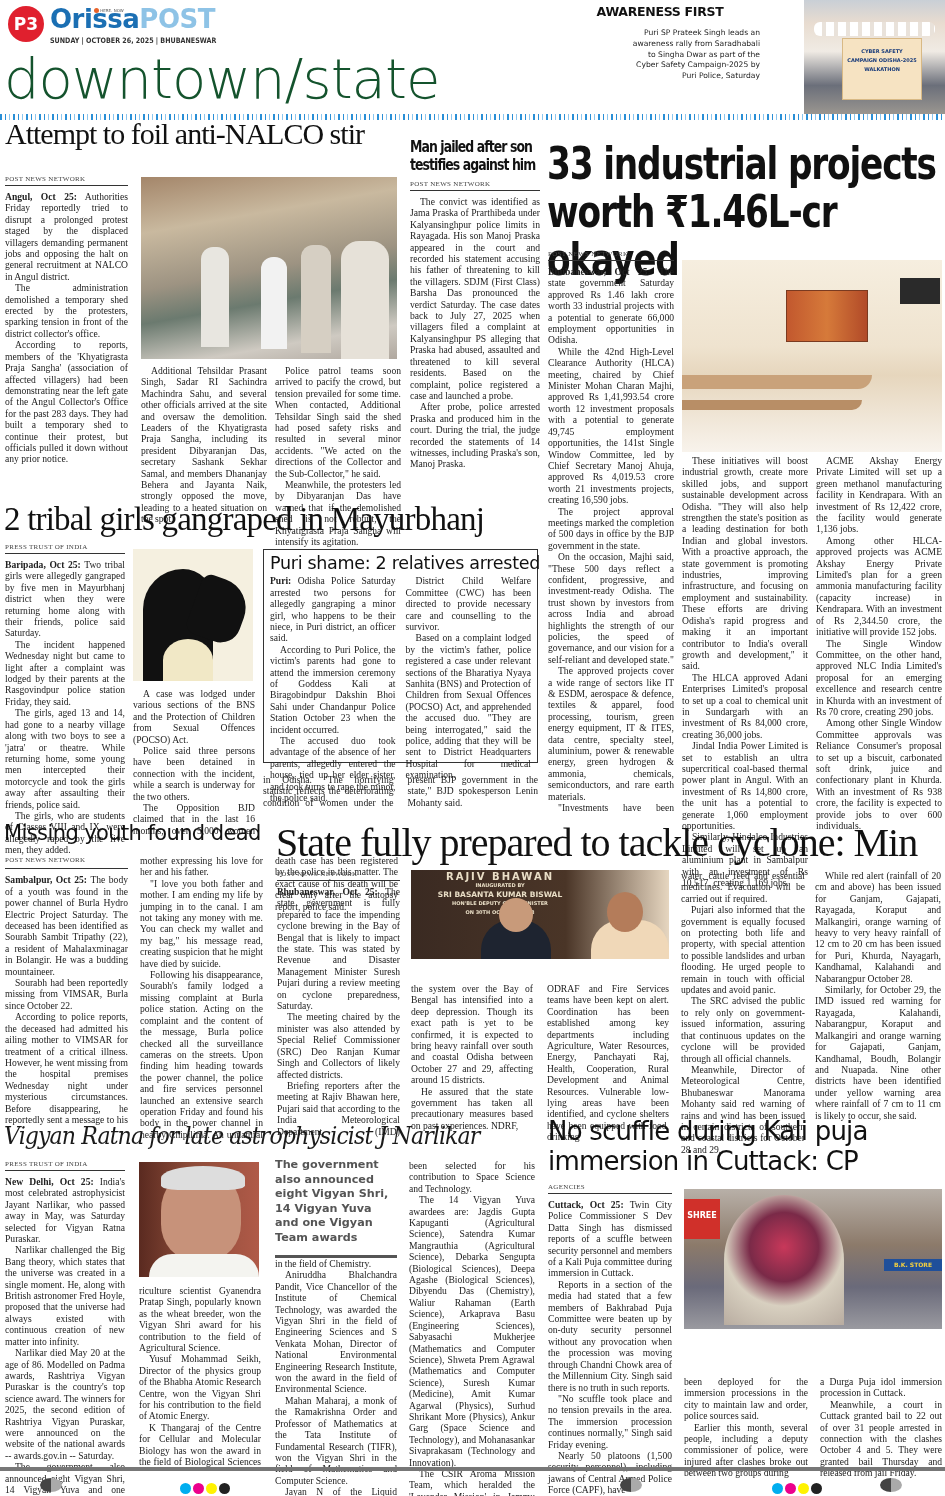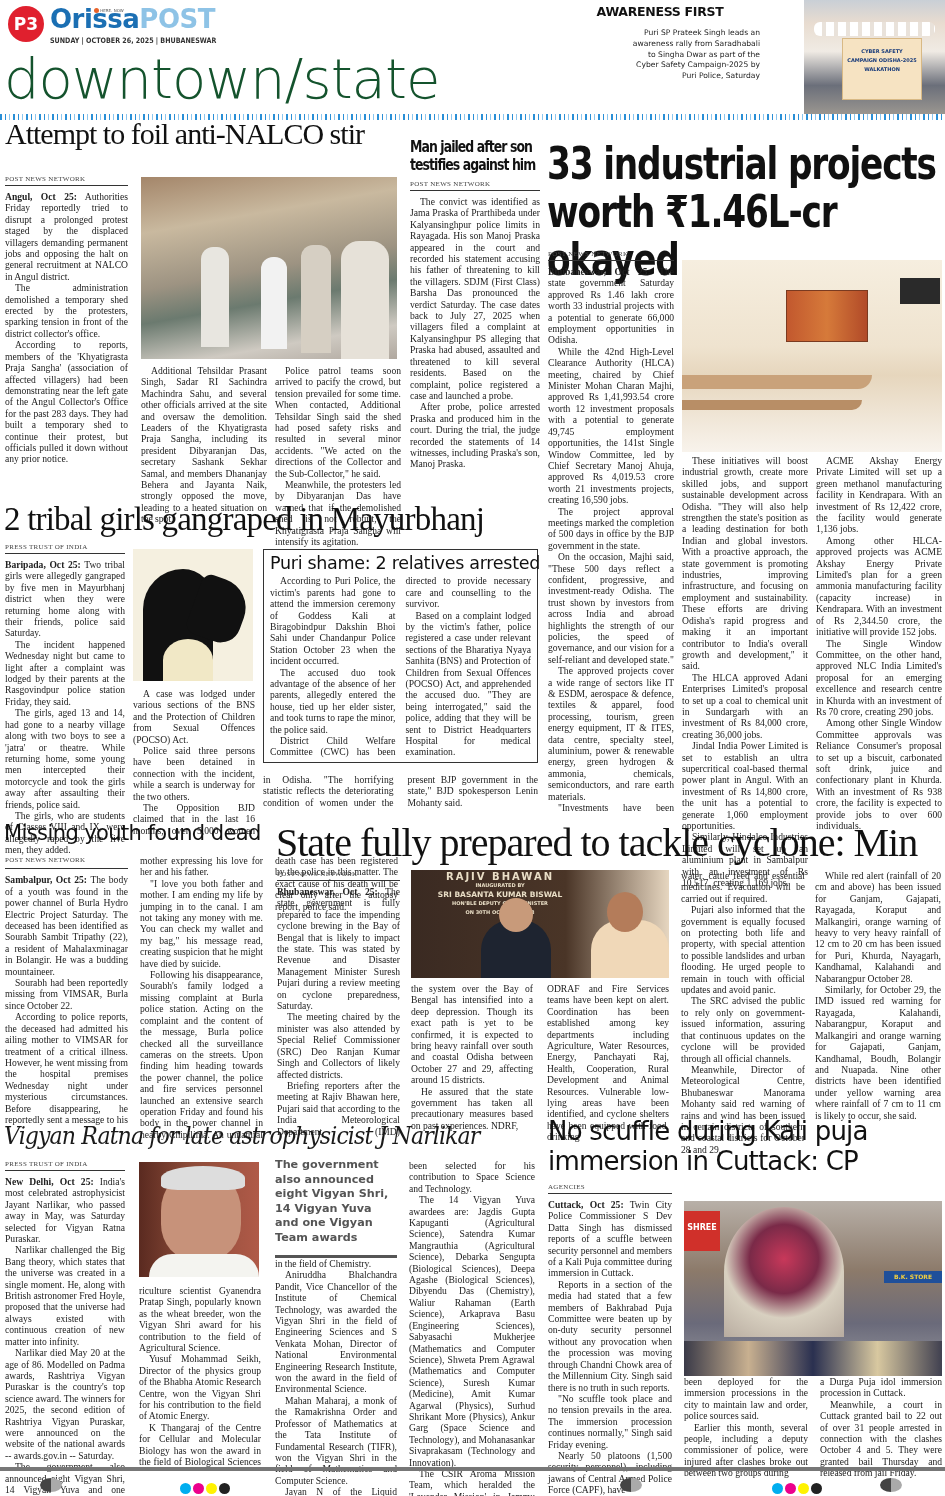--- a/index.html
+++ b/index.html
@@ -135,20 +135,21 @@
   </div>
   <div class="abs body-text" style="left:128px;top:145px;width:122px">
     <p>A case was lodged under various sections of the BNS and the Protection of Children from Sexual Offences (POCSO) Act.</p>
     <p>Police said three persons have been detained in connection with the incident, while a search is underway for the two others.</p>
     <p style="height:36px;overflow:hidden">The Opposition BJD claimed that in the last 16 months, over 5,000 women have been raped in Odisha. "The horrifying statistic reflects the deteriorating condition of women under the present BJP government in the state," BJD spokesperson Lenin Mohanty said.</p>
   </div>
 
   <div class="abs" style="left:258px;top:6px;width:275px;height:214px;border:1.5px solid #333;padding:4px 6px">
     <div class="hl-sans" style="font-size:17.5px;letter-spacing:-0.3px;white-space:nowrap">Puri shame: 2 relatives arrested</div>
     <div class="body-text" style="column-count:2;column-gap:10px;margin-top:3px">
+      <p class="first"><span class="dateline">Puri:</span> <span>Odisha Police Saturday arrested two persons for allegedly gangraping a minor girl, who happens to be their niece, in Puri district, an officer said.</span></p>
       <p>According to Puri Police, the victim's parents had gone to attend the immersion ceremony of Goddess Kali at Biragobindpur Dakshin Bhoi Sahi under Chandanpur Police Station October 23 when the incident occurred.</p>
       <p>The accused duo took advantage of the absence of her parents, allegedly entered the house, tied up her elder sister, and took turns to rape the minor, the police said.</p>
       <p>District Child Welfare Committee (CWC) has been directed to provide necessary care and counselling to the survivor.</p>
       <p>Based on a complaint lodged by the victim's father, police registered a case under relevant sections of the Bharatiya Nyaya Sanhita (BNS) and Protection of Children from Sexual Offences (POCSO) Act, and apprehended the accused duo. "They are being interrogated," said the police, adding that they will be sent to District Headquarters Hospital for medical examination.</p>
     </div>
   </div>
   <div class="abs body-text" style="left:258px;top:231px;width:275px;column-count:2;column-gap:14px">
     <p style="text-indent:0">in Odisha. "The horrifying statistic reflects the deteriorating condition of women under the present BJP government in the state," BJD spokesperson Lenin Mohanty said.</p>
   </div>
 </div>
@@ -168,21 +169,21 @@
 <div class="abs hl-serif" style="left:276px;top:823px;font-size:40px;letter-spacing:-1px;white-space:nowrap">State fully prepared to tackle cyclone: Min</div>
 <div class="abs" style="left:277px;top:870px;width:665px;height:260px">
   <div class="abs" style="left:0;top:0;width:123px">
     <div class="byline">POST NEWS NETWORK</div>
     <div class="body-text">
       <p class="first"><span class="dateline">Bhubaneswar, Oct 25:</span> <span>The state government is fully prepared to face the impending cyclone brewing in the Bay of Bengal that is likely to impact the state. This was stated by Revenue and Disaster Management Minister Suresh Pujari during a review meeting on cyclone preparedness, Saturday.</span></p>
       <p>The meeting chaired by the minister was also attended by Special Relief Commissioner (SRC) Deo Ranjan Kumar Singh and Collectors of likely affected districts.</p>
       <p style="height:58px;overflow:hidden">Briefing reporters after the meeting at Rajiv Bhawan here, Pujari said that according to the India Meteorological Department (IMD) Bhubaneswar, the system over the Bay of Bengal has intensified into a deep depression. Though its exact path is yet to be confirmed, it is expected to bring heavy rainfall over south and coastal Odisha between October 27 and 29, affecting around 15 districts.</p>
     </div>
   </div>
-  <div class="abs photo" style="left:134px;top:0;width:258px;height:108px;background:linear-gradient(90deg,#3a2a22 0%,#4a3527 60%,#e6d6c0 100%)">
+  <div class="abs photo" style="left:134px;top:0;width:258px;height:89px;background:linear-gradient(90deg,#3a2a22 0%,#4a3527 60%,#e6d6c0 100%)">
     <div class="abs" style="left:4px;top:2px;width:170px;font-family:'DejaVu Sans',sans-serif;font-weight:bold;color:#e9dec6;text-align:center;line-height:9px">
       <div style="font-size:10px;letter-spacing:2px">RAJIV BHAWAN</div>
       <div style="font-size:5px">INAUGURATED BY</div>
       <div style="font-size:7.5px">SRI BASANTA KUMAR BISWAL</div>
       <div style="font-size:5px">HON'BLE DEPUTY CHIEF MINISTER</div>
       <div style="font-size:5px">ON 30TH OCTOBER,1998</div>
     </div>
     <div class="abs" style="left:70px;top:50px;width:70px;height:58px;background:#1e2430;border-radius:30px 30px 0 0"></div>
     <div class="abs" style="left:88px;top:28px;width:34px;height:34px;background:#c89a7a;border-radius:50%"></div>
     <div class="abs" style="left:180px;top:50px;width:78px;height:58px;background:#f0d8b8;border-radius:30px 30px 0 0"></div>
@@ -249,21 +250,21 @@
 <div class="abs" style="left:548px;top:1183px;width:395px;height:290px">
   <div class="abs" style="left:0;top:0;width:124px">
     <div class="byline">AGENCIES</div>
     <div class="body-text">
       <p class="first"><span class="dateline">Cuttack, Oct 25:</span> <span>Twin City Police Commissioner S Dev Datta Singh has dismissed reports of a scuffle between security personnel and members of a Kali Puja committee during immersion in Cuttack.</span></p>
       <p>Reports in a section of the media had stated that a few members of Bakhrabad Puja Committee were beaten up by on-duty security personnel without any provocation when the procession was moving through Chandni Chowk area of the Millennium City. Singh said there is no truth in such reports.</p>
       <p>"No scuffle took place and no tension prevails in the area. The immersion procession continues normally," Singh said Friday evening.</p>
       <p>Nearly 50 platoons (1,500 security personnel), including jawans of Central Armed Police Force (CAPF), have</p>
     </div>
   </div>
-  <div class="abs photo" style="left:136px;top:18px;width:258px;height:175px;background:linear-gradient(180deg,#b8b0a8 0%,#8c7a6a 40%,#6a6a7a 70%,#9a9aa0 100%)">
+  <div class="abs photo" style="left:136px;top:6px;width:258px;height:140px;background:linear-gradient(180deg,#b8b0a8 0%,#8c7a6a 40%,#6a6a7a 70%,#9a9aa0 100%)">
     <div class="abs" style="left:0;top:10px;width:36px;height:40px;background:#d0302a;color:#fff;font-family:'DejaVu Sans',sans-serif;font-weight:bold;font-size:8px;text-align:center;padding-top:12px">SHREE</div>
     <div class="abs" style="left:40px;top:6px;width:120px;height:130px;background:radial-gradient(circle at 50% 40%,#c8385a 0%,#7a2a48 35%,#d8d0c0 60%,#b8aca0 100%);border-radius:50% 50% 0 0"></div>
     <div class="abs" style="left:200px;top:70px;width:58px;height:12px;background:#1f4f9a;color:#f4d03f;font-family:'DejaVu Sans',sans-serif;font-weight:bold;font-size:6px;text-align:center;line-height:12px">B.K. STORE</div>
     <div class="abs" style="left:0;top:140px;width:258px;height:40px;background:linear-gradient(90deg,#3a3a48,#c8b090,#2a3050,#d8c8a0,#404050)"></div>
   </div>
   <div class="abs body-text" style="left:136px;top:193px;width:124px">
     <p style="text-indent:0">been deployed for the immersion processions in the city to maintain law and order, police sources said.</p>
     <p>Earlier this month, several people, including a deputy commissioner of police, were injured after clashes broke out between two groups during</p>
   </div>
   <div class="abs body-text" style="left:272px;top:193px;width:122px">

